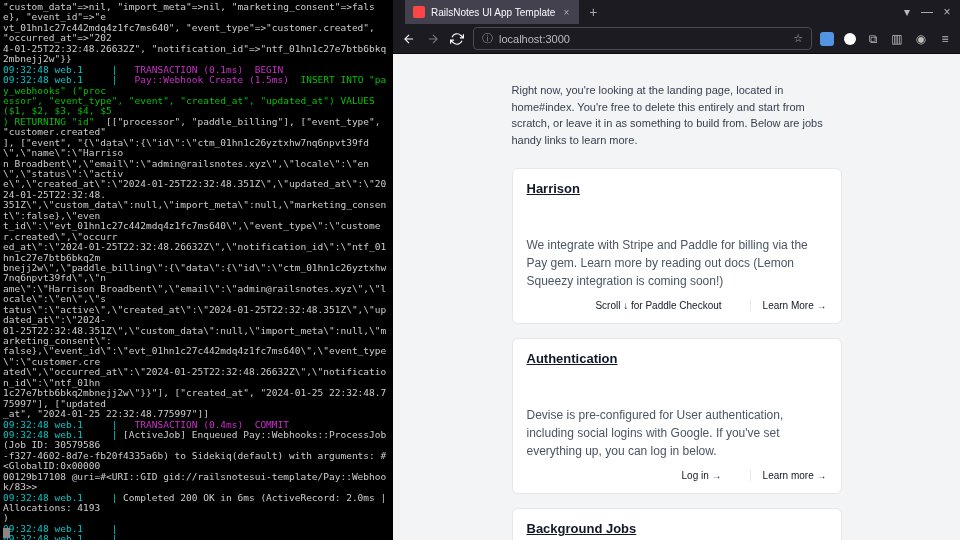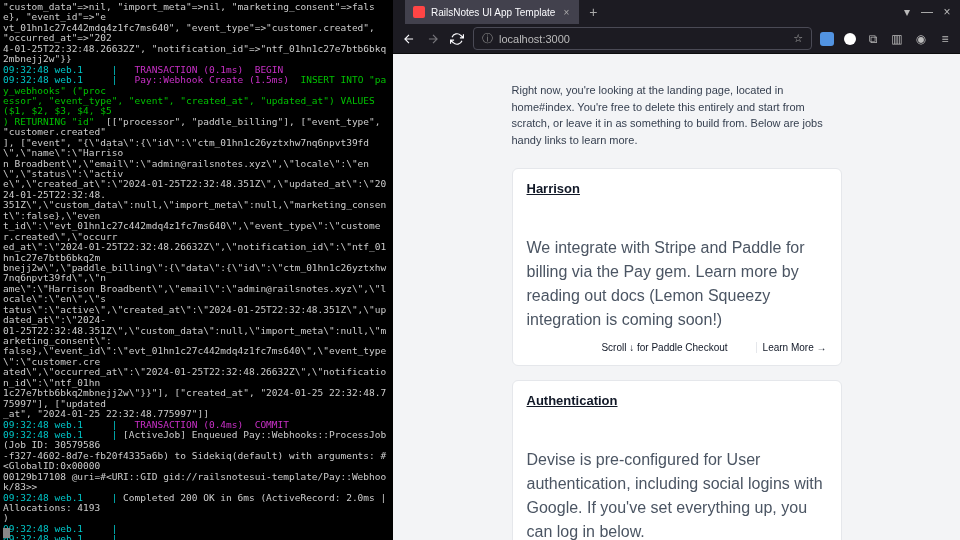--- a/index.html
+++ b/index.html
@@ -25,23 +25,23 @@
 .url-text { flex: 1; color: #bbb; }
 .url-star { color: #aaa; }
 .nav-right { display: flex; gap: 10px; align-items: center; }
 .nav-icon { width: 14px; height: 14px; color: #bbb; cursor: pointer; display:flex; align-items:center; justify-content:center; }
 .nav-icon.color { border-radius: 3px; }
 .content { flex: 1; background: #f3f4f6; overflow-y: auto; }
 .page { max-width: 370px; margin: 0 auto; padding: 0 20px 20px; }
 .intro { color: #374151; font-size: 11px; line-height: 1.5; margin: 28px 0 20px; }
 .card { background: #fff; border: 1px solid #e5e7eb; border-radius: 6px; padding: 12px 14px; margin-bottom: 14px; }
 .card-title { color: #111827; font-size: 13px; font-weight: 600; text-decoration: underline; margin-bottom: 8px; }
-.card-body { color: #4b5563; font-size: 16px; line-height: 1.5; margin-bottom: 10px; margin-top: 40px; }
+.card-body { color: #4b5563; font-size: 12px; line-height: 1.5; margin-bottom: 10px; margin-top: 40px; }
 .card-links { display: flex; justify-content: flex-end; gap: 28px; align-items: flex-end; }
-.card-link { color: #111827; font-size: 10px; border-left: 1px solid #e5e7eb; padding-left: 6px; cursor: pointer; }
+.card-link { color: #111827; font-size: 10px; border-left: 1px solid #e5e7eb; padding-left: 12px; cursor: pointer; }
 .card-link:first-child { border-left: none; padding-left: 0; }
 </style>
 </head>
 <body>
 
 <div class="terminal" id="terminal"><span class="term-line"><span class="t-white">"custom_data"=&gt;nil, "import_meta"=&gt;nil, "marketing_consent"=&gt;false}, "event_id"=&gt;"e</span></span><span class="term-line"><span class="t-white">vt_01hn1c27c442mdq4z1fc7ms640", "event_type"=&gt;"customer.created", "occurred_at"=&gt;"202</span></span><span class="term-line"><span class="t-white">4-01-25T22:32:48.26632Z", "notification_id"=&gt;"ntf_01hn1c27e7btb6bkq2mbnejj2w"}}</span></span><span class="term-line"><span class="t-cyan">09:32:48 web.1     |   </span><span class="t-magenta">TRANSACTION (0.1ms)</span><span class="t-magenta">  BEGIN</span></span><span class="term-line"><span class="t-cyan">09:32:48 web.1     |   </span><span class="t-magenta">Pay::Webhook Create (1.5ms)</span><span class="t-green">  INSERT INTO "pay_webhooks" ("proc</span></span><span class="term-line"><span class="t-green">essor", "event_type", "event", "created_at", "updated_at") VALUES ($1, $2, $3, $4, $5</span></span><span class="term-line"><span class="t-green">) RETURNING "id"</span><span class="t-white">  [["processor", "paddle_billing"], ["event_type", "customer.created"</span></span><span class="term-line"><span class="t-white">], ["event", "{\"data\":{\"id\":\"ctm_01hn1c26yztxhw7nq6npvt39fd\",\"name\":\"Harriso</span></span><span class="term-line"><span class="t-white">n Broadbent\",\"email\":\"admin@railsnotes.xyz\",\"locale\":\"en\",\"status\":\"activ</span></span><span class="term-line"><span class="t-white">e\",\"created_at\":\"2024-01-25T22:32:48.351Z\",\"updated_at\":\"2024-01-25T22:32:48.</span></span><span class="term-line"><span class="t-white">351Z\",\"custom_data\":null,\"import_meta\":null,\"marketing_consent\":false},\"even</span></span><span class="term-line"><span class="t-white">t_id\":\"evt_01hn1c27c442mdq4z1fc7ms640\",\"event_type\":\"customer.created\",\"occurr</span></span><span class="term-line"><span class="t-white">ed_at\":\"2024-01-25T22:32:48.26632Z\",\"notification_id\":\"ntf_01hn1c27e7btb6bkq2m</span></span><span class="term-line"><span class="t-white">bnejj2w\",\"paddle_billing\":{\"data\":{\"id\":\"ctm_01hn1c26yztxhw7nq6npvt39fd\",\"n</span></span><span class="term-line"><span class="t-white">ame\":\"Harrison Broadbent\",\"email\":\"admin@railsnotes.xyz\",\"locale\":\"en\",\"s</span></span><span class="term-line"><span class="t-white">tatus\":\"active\",\"created_at\":\"2024-01-25T22:32:48.351Z\",\"updated_at\":\"2024-</span></span><span class="term-line"><span class="t-white">01-25T22:32:48.351Z\",\"custom_data\":null,\"import_meta\":null,\"marketing_consent\":</span></span><span class="term-line"><span class="t-white">false},\"event_id\":\"evt_01hn1c27c442mdq4z1fc7ms640\",\"event_type\":\"customer.cre</span></span><span class="term-line"><span class="t-white">ated\",\"occurred_at\":\"2024-01-25T22:32:48.26632Z\",\"notification_id\":\"ntf_01hn</span></span><span class="term-line"><span class="t-white">1c27e7btb6bkq2mbnejj2w\"}}"], ["created_at", "2024-01-25 22:32:48.775997"], ["updated</span></span><span class="term-line"><span class="t-white">_at", "2024-01-25 22:32:48.775997"]]</span></span><span class="term-line"><span class="t-cyan">09:32:48 web.1     |   </span><span class="t-magenta">TRANSACTION (0.4ms)</span><span class="t-magenta">  COMMIT</span></span><span class="term-line"><span class="t-cyan">09:32:48 web.1     | </span><span class="t-white">[ActiveJob] Enqueued Pay::Webhooks::ProcessJob (Job ID: 30579586</span></span><span class="term-line"><span class="t-white">-f327-4602-8d7e-fb20f4335a6b) to Sidekiq(default) with arguments: #&lt;GlobalID:0x00000</span></span><span class="term-line"><span class="t-white">00129b17108 @uri=#&lt;URI::GID gid://railsnotesui-template/Pay::Webhook/83&gt;&gt;</span></span><span class="term-line"><span class="t-cyan">09:32:48 web.1     | </span><span class="t-white">Completed 200 OK in 6ms (ActiveRecord: 2.0ms | Allocations: 4193</span></span><span class="term-line"><span class="t-white">)</span></span><span class="term-line"><span class="t-cyan">09:32:48 web.1     |</span></span><span class="term-line"><span class="t-cyan">09:32:48 web.1     |</span></span><span class="cursor"></span></div>
 
 <div class="browser">
   <div class="titlebar">
     <div class="tabbar">

